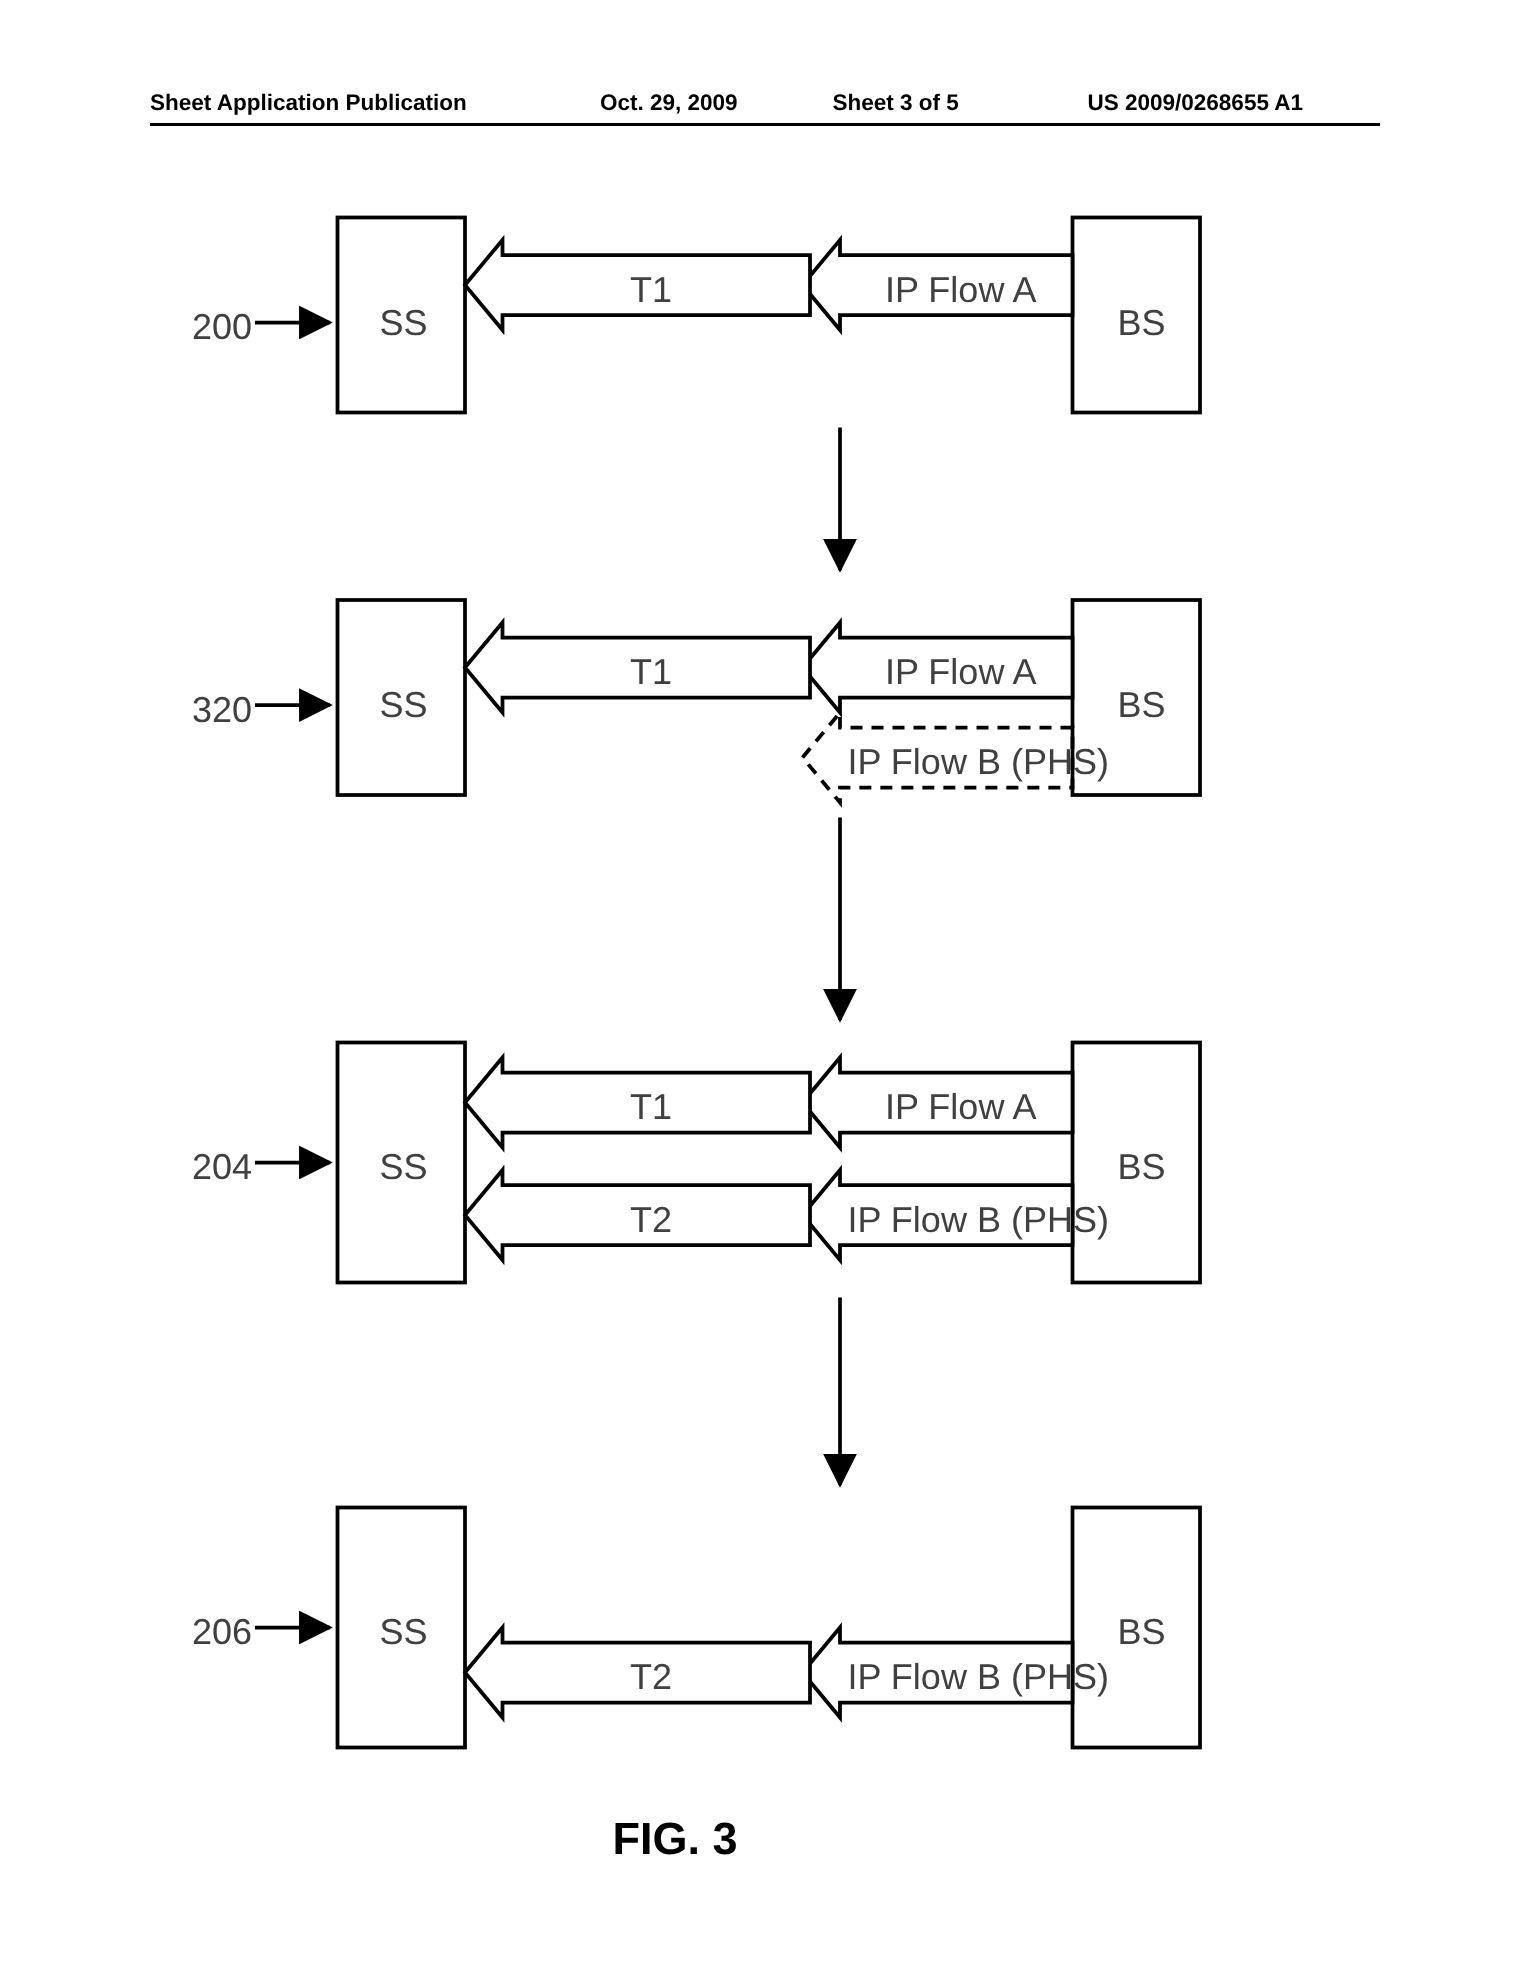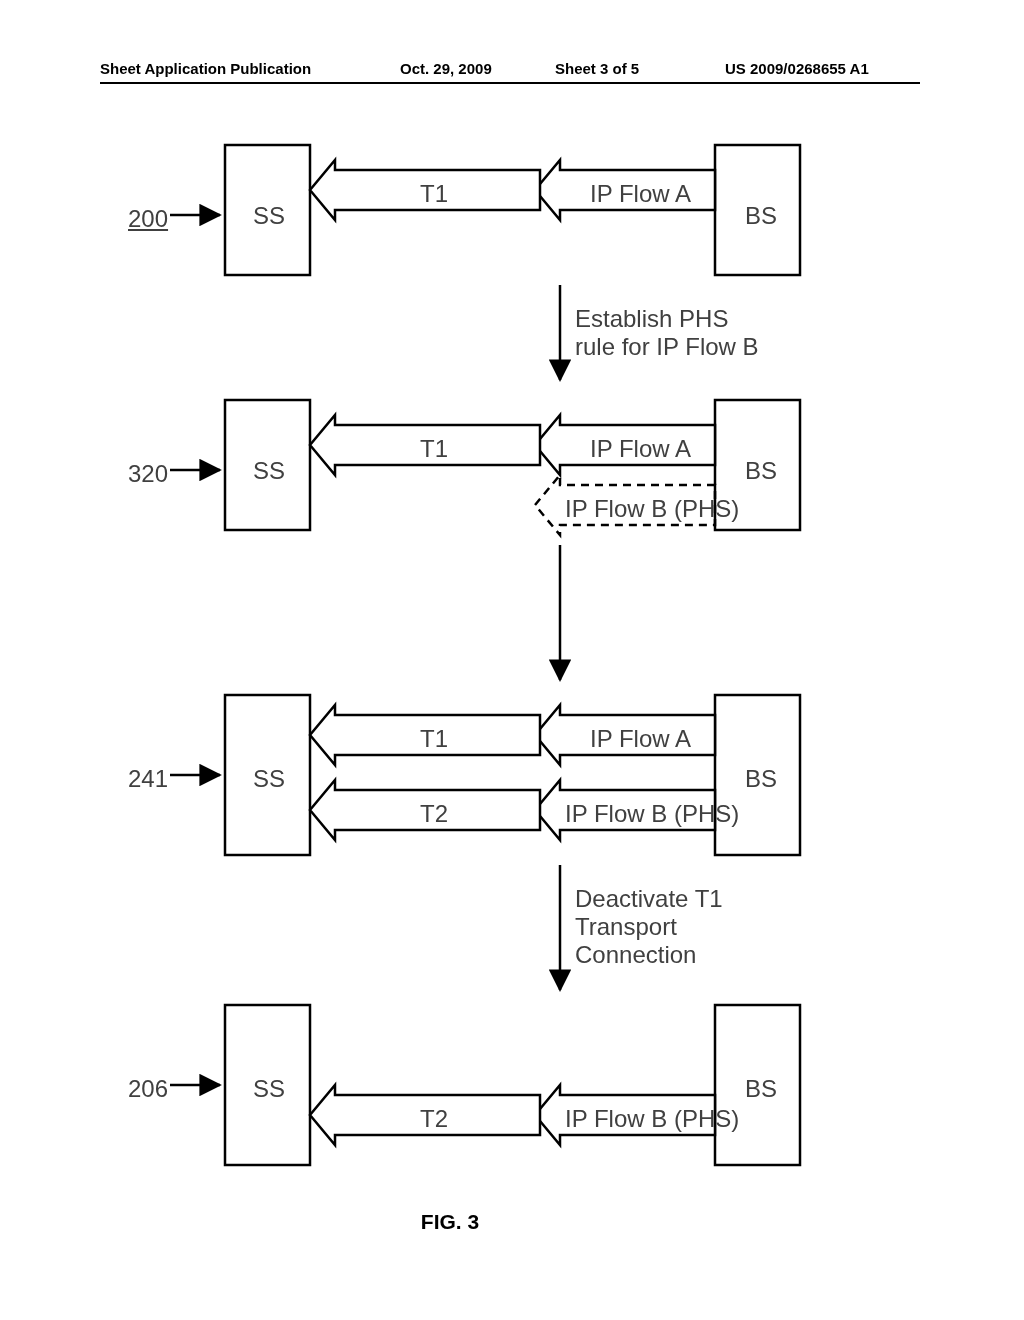--- a/index.html
+++ b/index.html
@@ -48,21 +48,21 @@
     position:absolute;
     font-size: 24px;
     font-family: Arial, Helvetica, sans-serif;
     color:#404040;
   }
   .figcap {
     position:absolute;
     top: 1210px;
     width: 900px;
     text-align:center;
-    font-size: 21px;
+    font-size: 30px;
     font-weight: bold;
   }
 </style>
 </head>
 <body>
 
 <div class="header">
   <span class="pub">Sheet Application Publication</span>
   <span class="date">Oct. 29, 2009</span>
   <span class="sheet">Sheet 3 of 5</span>
@@ -131,44 +131,39 @@
     <path class="arrow" d="M715,985 L560,985 L560,975 L535,1005 L560,1035 L560,1025 L715,1025 Z"></path>
     <path class="arrow" d="M540,985 L335,985 L335,975 L310,1005 L335,1035 L335,1025 L540,1025 Z"></path>
   </g>
   <line class="thin" x1="170" y1="975" x2="220" y2="975" marker-end="url(#ah)"></line>
 </svg>
 
 <span class="label" style="left:253px; top:92px;">SS</span>
 <span class="label" style="left:745px; top:92px;">BS</span>
 <span class="label" style="left:420px; top:70px;">T1</span>
 <span class="label" style="left:590px; top:70px;">IP Flow A</span>
-<span class="label" style="left:128px; top:95px;text-decoration:underline;">200</span>
+<span class="label" style="left:128px; top:95px;">200</span>
 
-<span class="label" style="left:575px; top:195px; white-space:pre;">Establish PHS
-rule for IP Flow B</span>
 
 <span class="label" style="left:253px; top:347px;">SS</span>
 <span class="label" style="left:745px; top:347px;">BS</span>
 <span class="label" style="left:420px; top:325px;">T1</span>
 <span class="label" style="left:590px; top:325px;">IP Flow A</span>
 <span class="label" style="left:565px; top:385px;">IP Flow B (PHS)</span>
 <span class="label" style="left:128px; top:350px;">320</span>
 
 
 <span class="label" style="left:253px; top:655px;">SS</span>
 <span class="label" style="left:745px; top:655px;">BS</span>
 <span class="label" style="left:420px; top:615px;">T1</span>
 <span class="label" style="left:590px; top:615px;">IP Flow A</span>
 <span class="label" style="left:420px; top:690px;">T2</span>
 <span class="label" style="left:565px; top:690px;">IP Flow B (PHS)</span>
-<span class="label" style="left:128px; top:655px;">241</span>
+<span class="label" style="left:128px; top:655px;">204</span>
 
-<span class="label" style="left:575px; top:775px; white-space:pre;">Deactivate T1
-Transport
-Connection</span>
 
 <span class="label" style="left:253px; top:965px;">SS</span>
 <span class="label" style="left:745px; top:965px;">BS</span>
 <span class="label" style="left:420px; top:995px;">T2</span>
 <span class="label" style="left:565px; top:995px;">IP Flow B (PHS)</span>
 <span class="label" style="left:128px; top:965px;">206</span>
 
 </div>
 
 <div class="figcap">FIG. 3</div>

